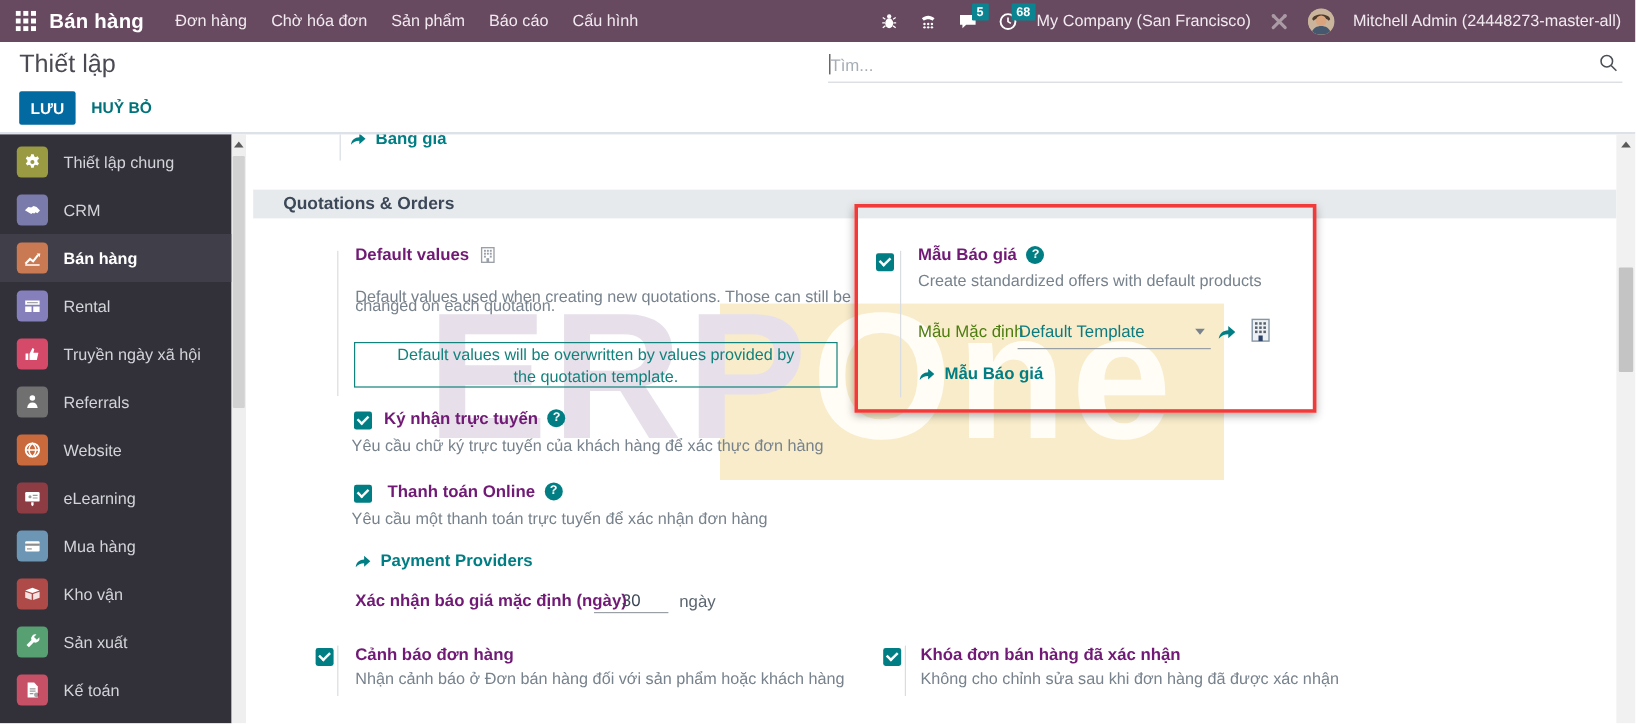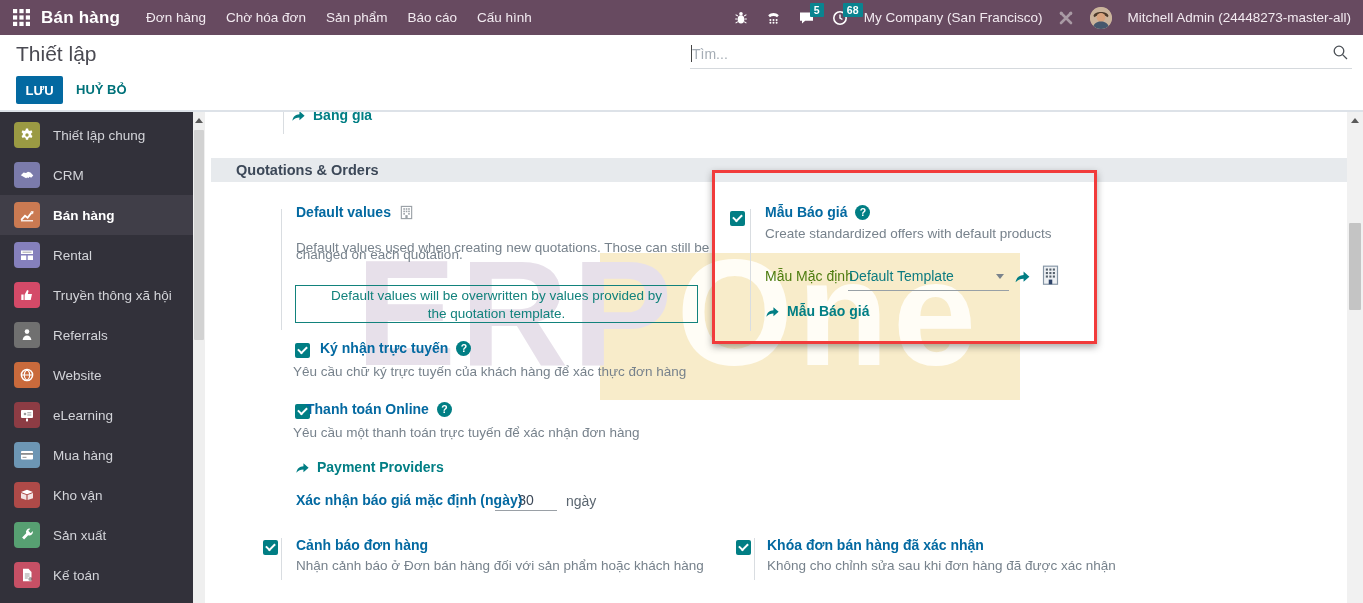--- a/index.html
+++ b/index.html
@@ -44,21 +44,21 @@
 
   
   .sb-track { position:absolute; top:112px; height:491px; background:#efefef; z-index:4; }
   .sb-thumb { position:absolute; background:#d2d2d2; border-radius:1px; }
   .sb-arrow { position:absolute; width:0; height:0; border-left:4px solid transparent; border-right:4px solid transparent;
               border-bottom:5px solid #5a5a5a; }
 
   
   .section-band { position:absolute; left:211px; top:158px; width:1136px; height:24px; background:#e7eaed; z-index:2; }
   .section-title { position:absolute; left:25px; top:4px; font-size:14.5px; font-weight:600; color:#3c4858; }
-  .lbl { font-weight:700; font-size:14px; color:#0369a1; white-space:nowrap; }
+  .lbl { font-weight:700; font-size:14px; color:#701a75; white-space:nowrap; }
   .plain { font-size:14px; color:#4d7c0f; white-space:nowrap; }
   .desc { font-size:13.5px; color:#77828c; white-space:nowrap; }
   .vline { position:absolute; width:1px; background:#d9dde1; z-index:2; }
   .cb { position:absolute; width:15px; height:15px; background:#017e84; border-radius:2px; z-index:2; cursor:pointer; }
   .cb::after { content:""; position:absolute; left:3px; top:3px; width:7px; height:4px;
                border-left:2px solid #fff; border-bottom:2px solid #fff; transform:rotate(-45deg); }
   .qicon { display:inline-block; width:15px; height:15px; border-radius:50%; background:#017e84; color:#fff;
            font-size:10.5px; font-weight:700; text-align:center; line-height:15px; flex:none; }
   .qicon::after { content:"?"; }
   .row-flex { display:flex; align-items:center; gap:8px; }
@@ -220,21 +220,21 @@
           </svg>
       </span>
       <span class="s-label">Rental</span>
     </div>
     <div class="s-item">
       <span class="s-icon" style="background-color: rgb(212, 74, 104);">
         <svg width="16" height="16" viewBox="0 0 16 16">
             <path fill="#fff" d="M2.3 7.5h2.3V13H2.3zM5.6 13V7.8L8.1 3l1.5.8-.8 3.2h4.2L11.7 13z"></path>
           </svg>
       </span>
-      <span class="s-label">Truyền thông xã hội</span>
+      <span class="s-label">Truyền ngày xã hội</span>
     </div>
     <div class="s-item">
       <span class="s-icon" style="background-color: rgb(112, 112, 112);">
         <svg width="16" height="16" viewBox="0 0 16 16">
             <circle cx="8" cy="4.6" r="2.3" fill="#fff"></circle>
             <path d="M3.6 13c.5-3.1 2-4.6 4.4-4.6S11.9 9.9 12.4 13z" fill="#fff"></path>
           </svg>
       </span>
       <span class="s-label">Referrals</span>
     </div>
@@ -391,21 +391,21 @@
   <div class="highlight-box"></div>
 
   <div class="cb" style="left:295px; top:343px;"></div>
   <div class="abs z2 row-flex" style="left:320px; top:340px;">
     <span class="lbl">Ký nhận trực tuyến</span>
     <span class="qicon"></span>
   </div>
   <div class="abs z2 desc" style="left:293px; top:364px;">Yêu cầu chữ ký trực tuyến của khách hàng để xác thực đơn hàng</div>
 
   <div class="cb" style="left:295px; top:404px;"></div>
-  <div class="abs z2 row-flex" style="left:306px; top:401px;">
+  <div class="abs z2 row-flex" style="left:323px; top:401px;">
     <span class="lbl">Thanh toán Online</span>
     <span class="qicon"></span>
   </div>
   <div class="abs z2 desc" style="left:293px; top:425px;">Yêu cầu một thanh toán trực tuyến để xác nhận đơn hàng</div>
   <div class="tlink abs z2" style="left:295px; top:459px;">
     <svg width="15" height="15" viewBox="0 0 16 16">
         <path fill="#017e84" d="M1.5 13.5C2.1 9 5 6.9 9 6.7V3.4l5.5 4.8L9 13v-3C6 10 3.6 11 1.5 13.5z"></path>
       </svg>
     <span>Payment Providers</span>
   </div>

